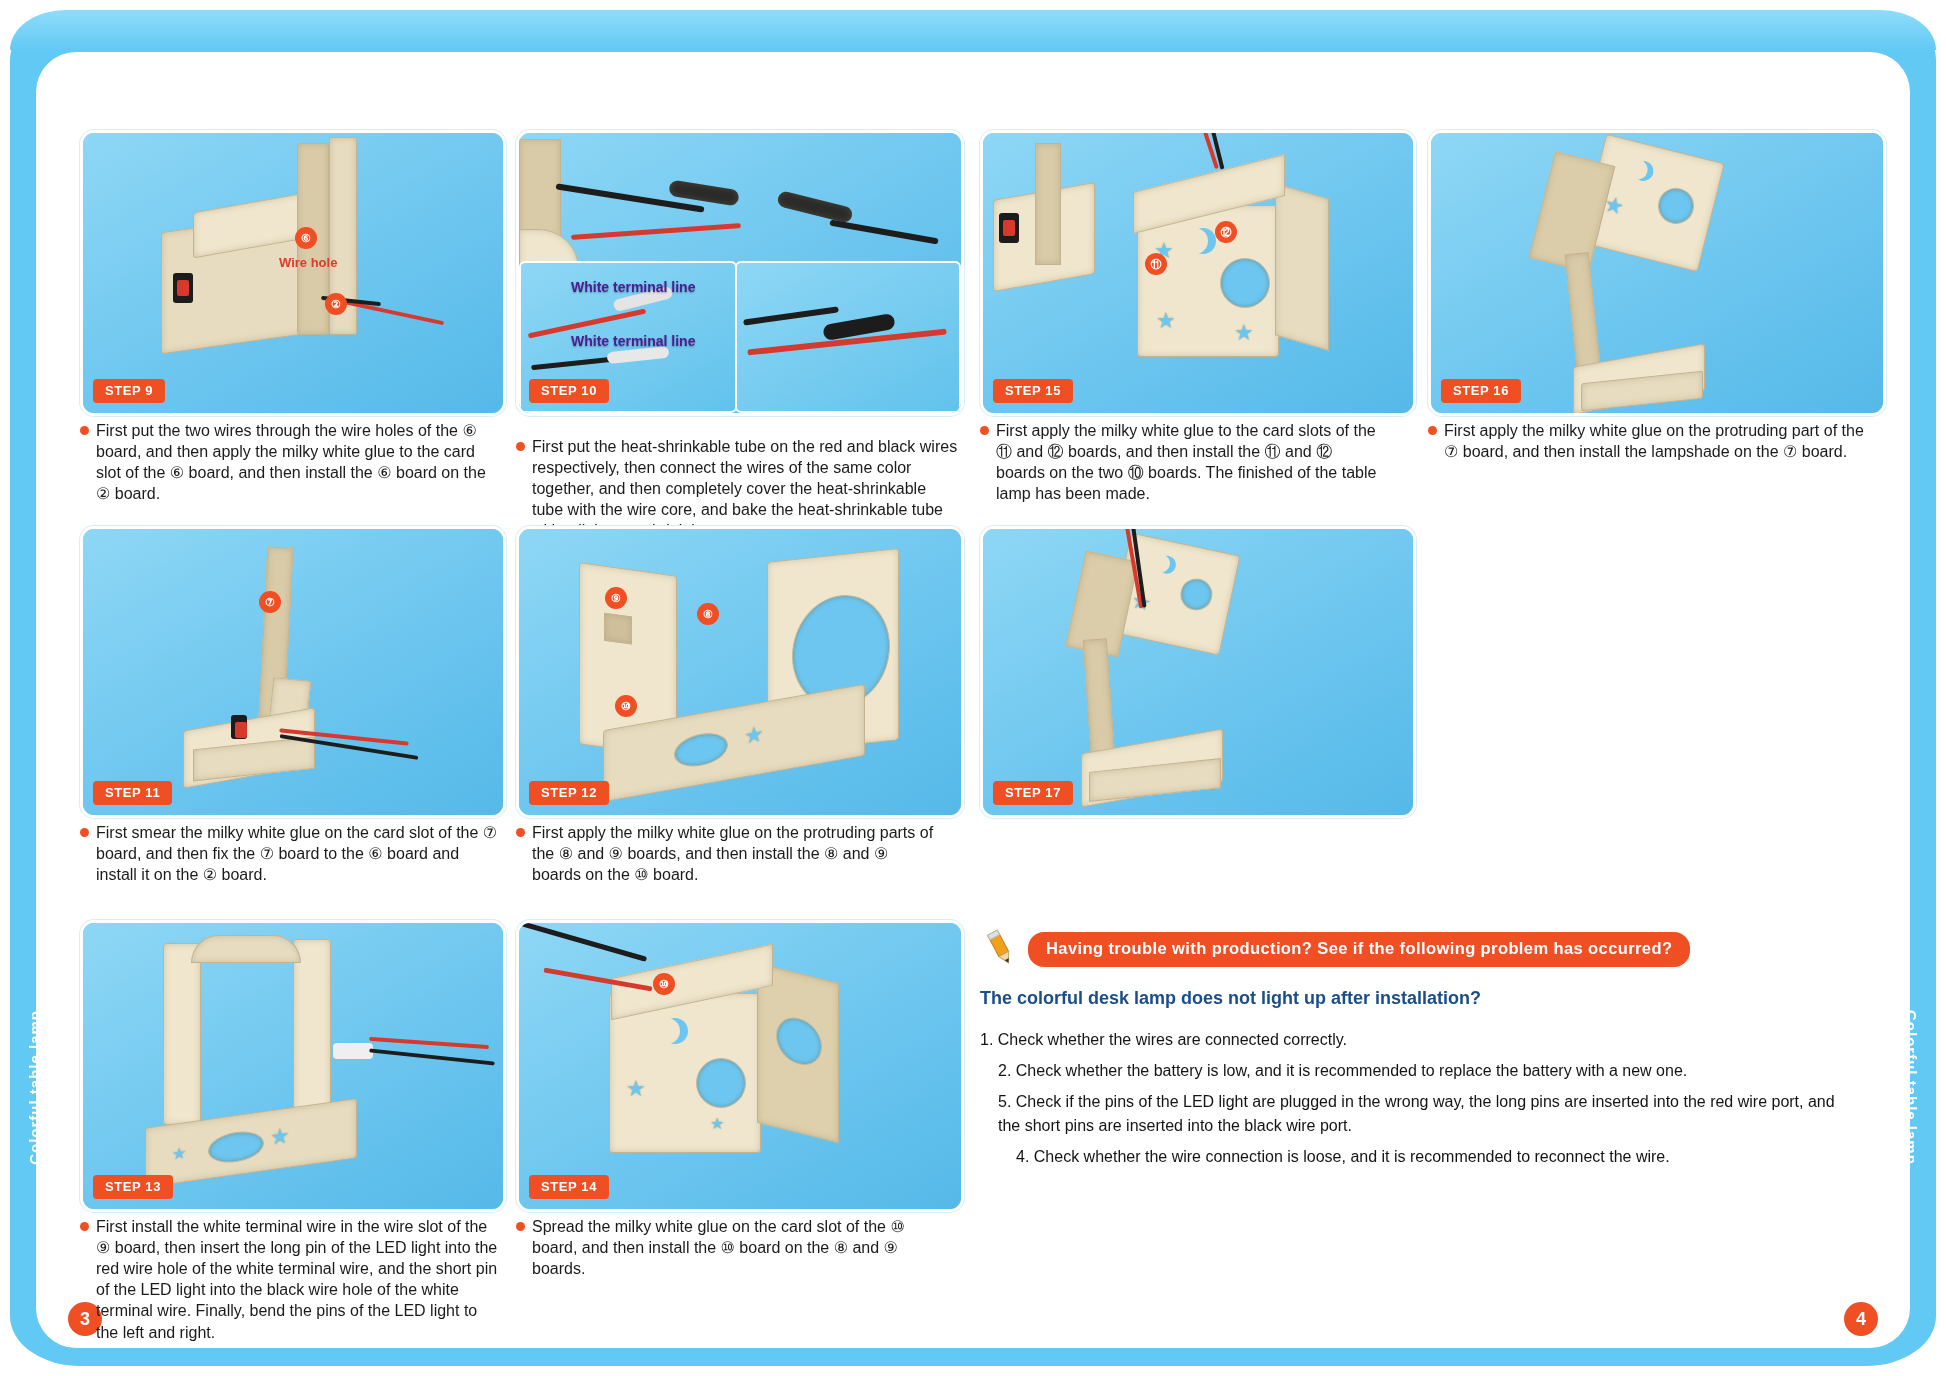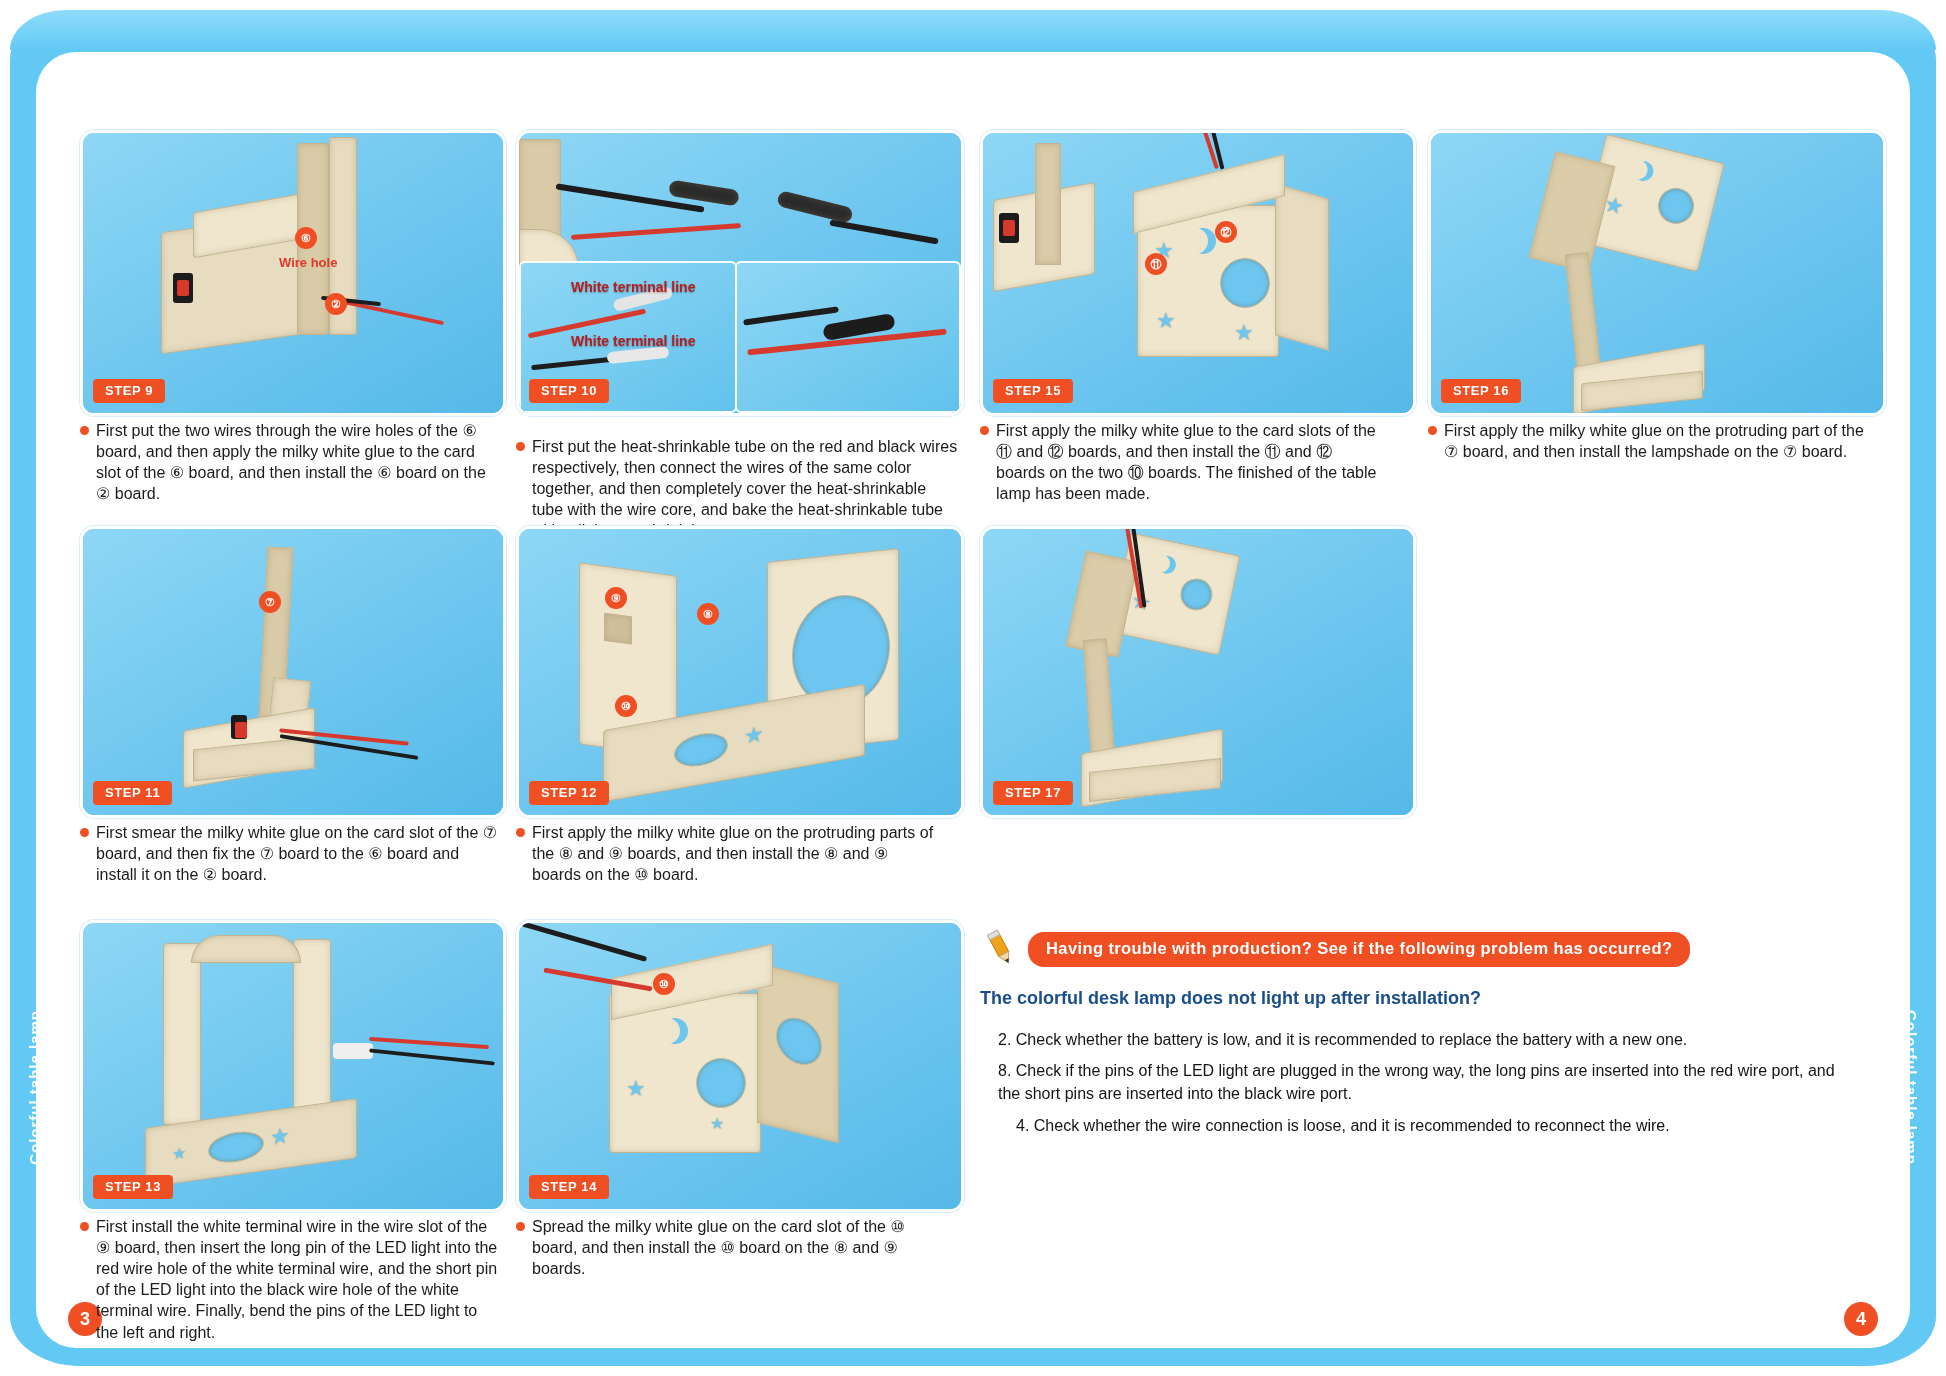--- a/index.html
+++ b/index.html
@@ -183,21 +183,21 @@
   }
   .photo-note {
     position: absolute;
     color: #e03a2a;
     font-size: 13px;
     font-weight: bold;
     z-index: 6;
   }
   .white-label {
     position: absolute;
-    color: #b91c1c;
+    color: #4c1d95;
     font-size: 14px;
     font-weight: bold;
     z-index: 6;
     text-shadow: 0 1px 2px rgba(0,0,0,.35);
   }
   .sub-panel {
     position: absolute;
     border: 2px solid #ffffff;
     border-radius: 6px;
     background: linear-gradient(150deg, #8ed7f5 0%, #62c2ec 100%);
@@ -465,19 +465,20 @@
           <polygon points="18.5,33 23,33 20.5,37" fill="#333"></polygon>
         </g>
       </svg>
     </div>
 
     <div class="trouble-banner" style="left:948px; top:812px;">Having trouble with production? See if the following problem has occurred?</div>
 
     <div class="trouble-q" style="left:900px; top:868px;">The colorful desk lamp does not light up after installation?</div>
 
     <div class="trouble-body" style="left:900px; top:908px;">
+      <p>1. Check whether the wires are connected correctly.</p>
       <p style="padding-left:18px;">2. Check whether the battery is low, and it is recommended to replace the battery with a new one.</p>
-      <p style="padding-left:18px;">8. Check if the pins of the LED light are plugged in the wrong way, the long pins are inserted into the red wire port, and the short pins are inserted into the black wire port.</p>
+      <p style="padding-left:18px;">5. Check if the pins of the LED light are plugged in the wrong way, the long pins are inserted into the red wire port, and the short pins are inserted into the black wire port.</p>
       <p style="padding-left:36px;">4. Check whether the wire connection is loose, and it is recommended to reconnect the wire.</p>
     </div>
 
   </div>
 </div>
 
 </body></html>

